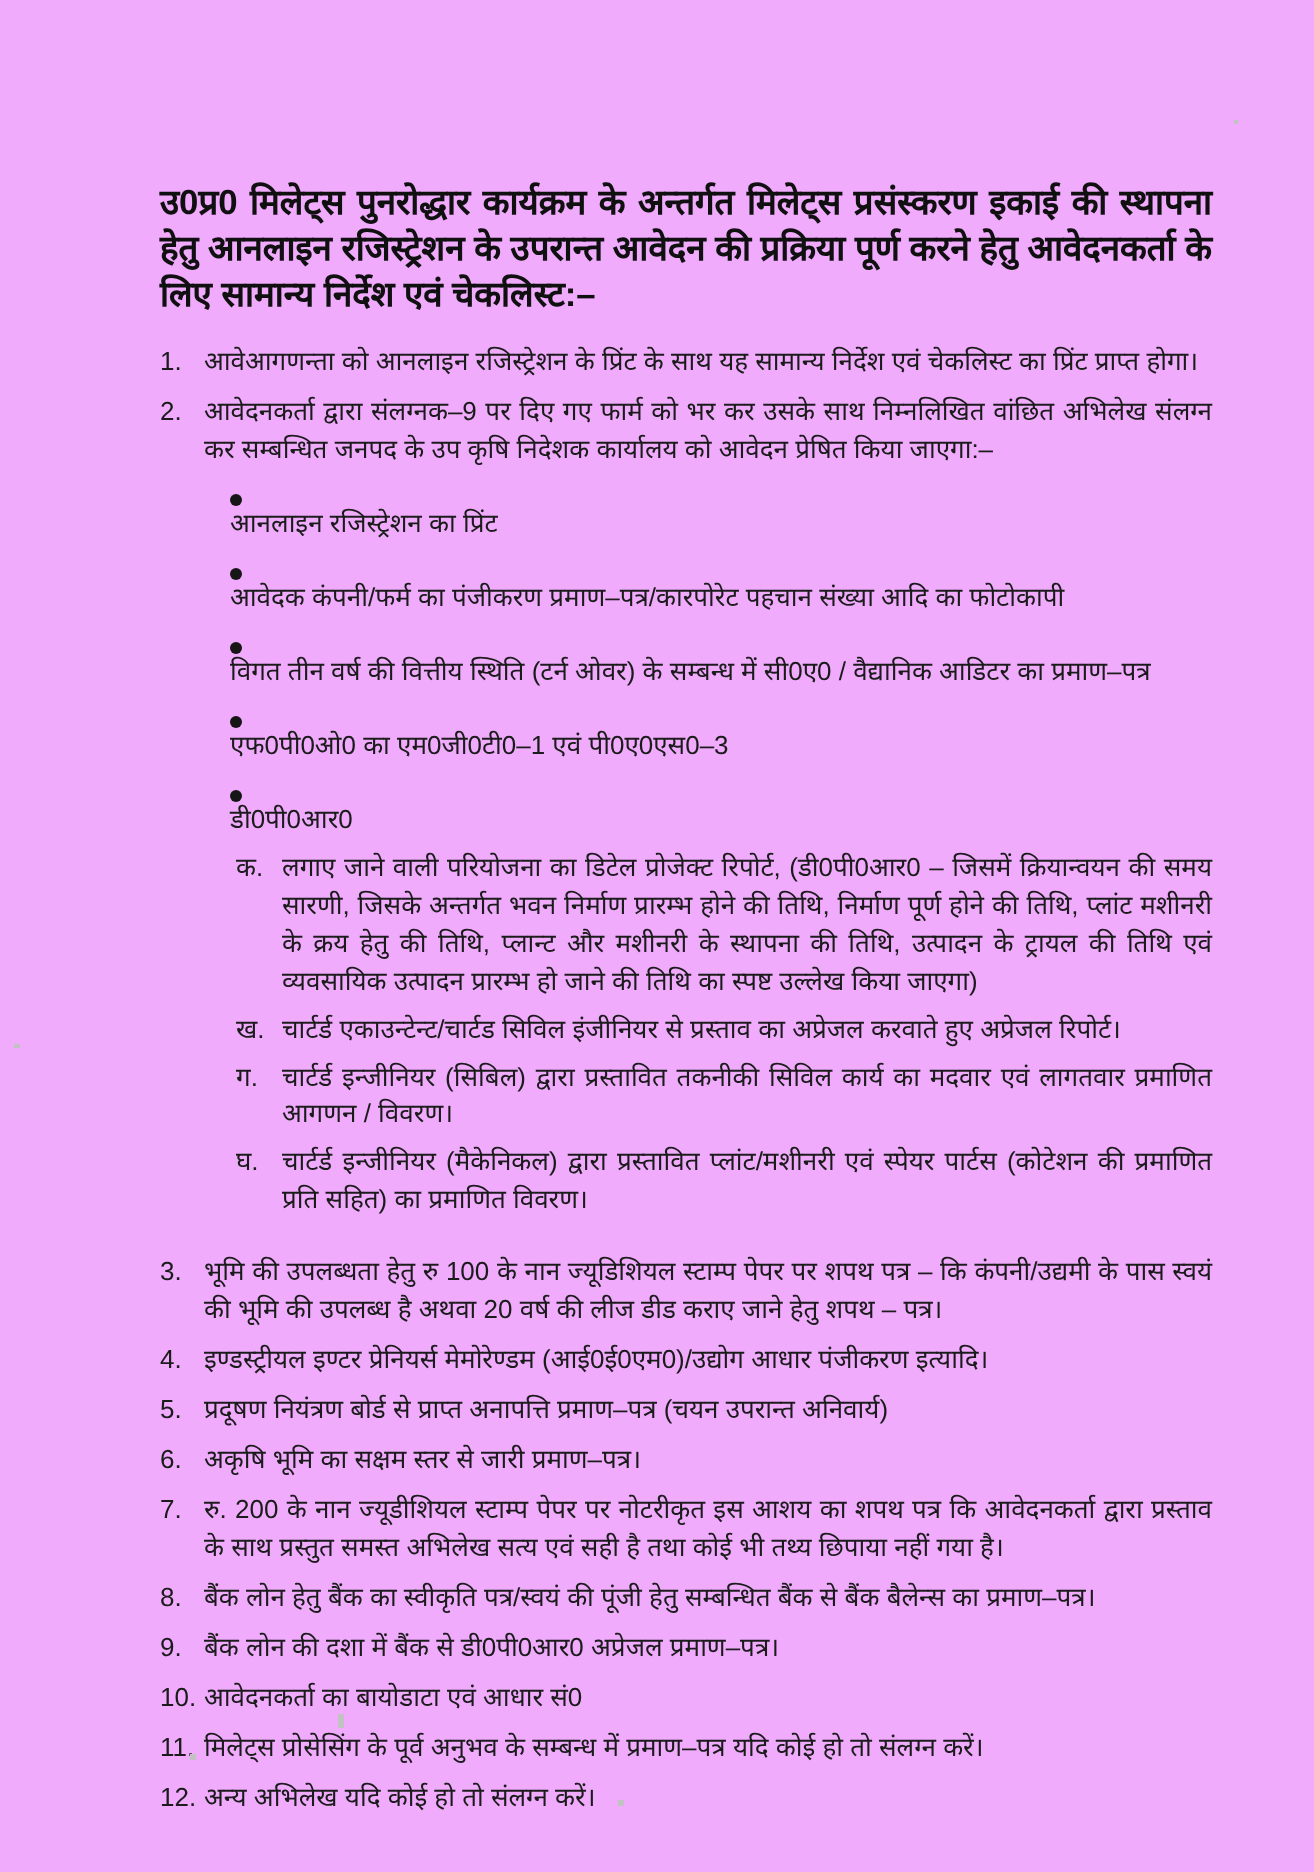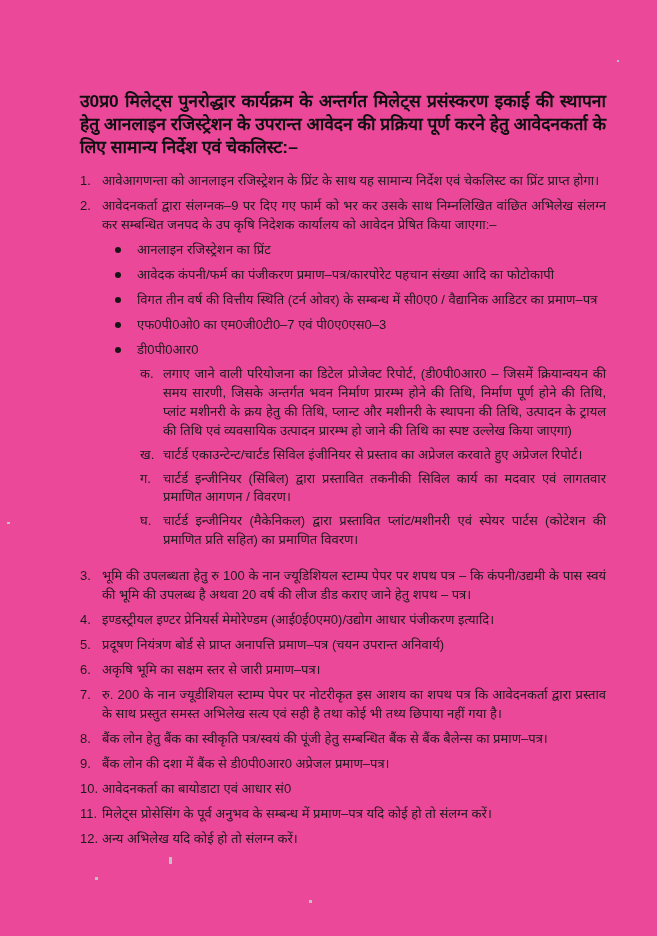--- a/index.html
+++ b/index.html
@@ -4,21 +4,21 @@
 <style>
   html, body {
     margin: 0;
     padding: 0;
     background: #ffffff;
   }
   .page {
     position: relative;
     width: 657px;
     height: 936px;
-    background: #ec4899;
+    background: #f0abfc;
     overflow: hidden;
     font-family: "Liberation Sans", "DejaVu Sans", sans-serif;
     color: #1b1b1b;
   }
   .content {
     position: absolute;
     top: 90px;
     left: 80px;
     width: 526px;
   }
@@ -44,20 +44,21 @@
   .item-text {
     flex: 1;
     text-align: justify;
   }
   .bullet-list {
     margin: 6px 0 1px 13px;
   }
   .bullet-row {
     display: flex;
     margin-bottom: 6px;
+    flex-direction: column;
   }
   .dot-col {
     flex: none;
     width: 22px;
     padding-top: 6px;
   }
   .dot {
     display: block;
     width: 6px;
     height: 6px;
@@ -130,21 +131,21 @@
             <span class="dot-col">
                 <span class="dot"></span>
               </span>
             <span class="bullet-text">विगत तीन वर्ष की वित्तीय स्थिति (टर्न ओवर) के सम्बन्ध में सी0ए0 / वैद्यानिक आडिटर का प्रमाण–पत्र</span>
           </div>
 
           <div class="bullet-row">
             <span class="dot-col">
                 <span class="dot"></span>
               </span>
-            <span class="bullet-text">एफ0पी0ओ0 का एम0जी0टी0–7 एवं पी0ए0एस0–3</span>
+            <span class="bullet-text">एफ0पी0ओ0 का एम0जी0टी0–1 एवं पी0ए0एस0–3</span>
           </div>
 
           <div class="bullet-row">
             <span class="dot-col">
                 <span class="dot"></span>
               </span>
             <div class="bullet-text">
               <div>डी0पी0आर0</div>
               <div class="sub-list">
 

